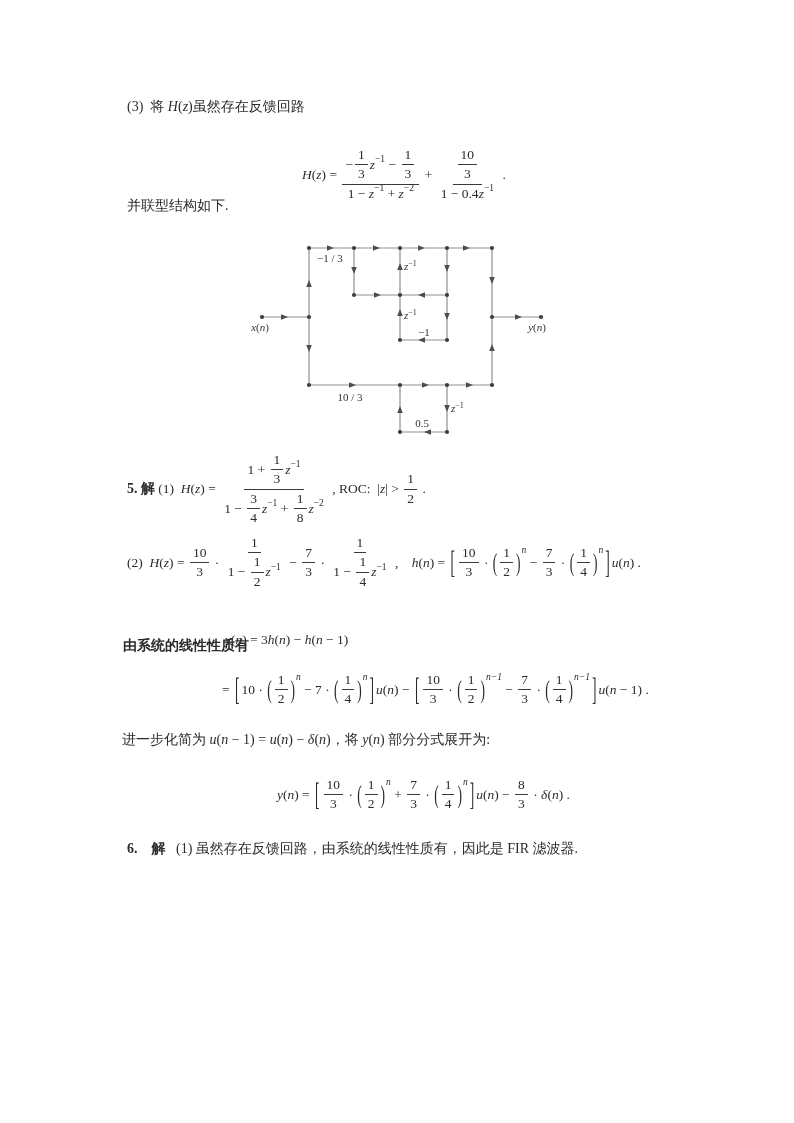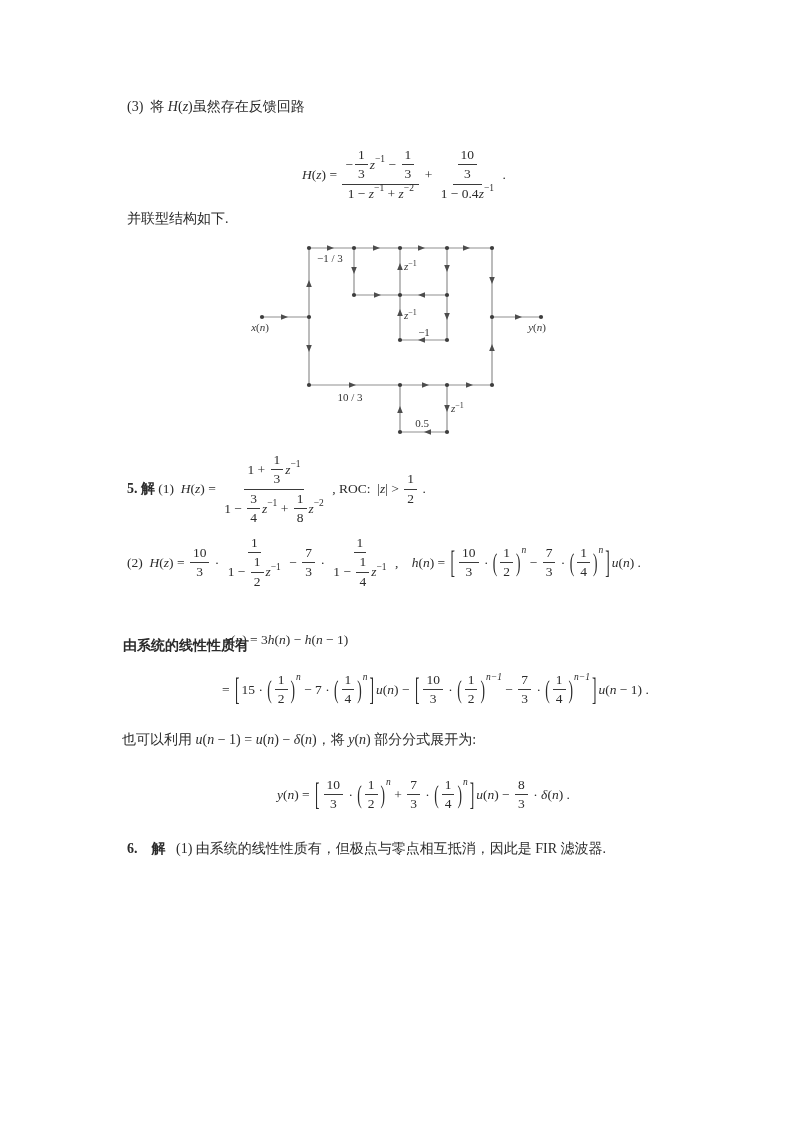--- a/index.html
+++ b/index.html
@@ -43,21 +43,21 @@
     <span class="mi">H</span>
     <span class="mn">(</span>
     <span class="mi">z</span>
     <span class="mn">) = </span>
     <span class="mfrac"><span class="mnum"><span class="mn">−</span><span class="mfrac"><span class="mnum"><span class="mn">1</span></span><span class="mden"><span class="mn">3</span></span></span><span class="mi">z</span><span class="msup">−1</span><span class="mn"> − </span><span class="mfrac"><span class="mnum"><span class="mn">1</span></span><span class="mden"><span class="mn">3</span></span></span></span><span class="mden"><span class="mn">1 − </span><span class="mi">z</span><span class="msup">−1</span><span class="mn"> + </span><span class="mi">z</span><span class="msup">−2</span></span></span>
     <span class="mn"> + </span>
     <span class="mfrac"><span class="mnum"><span class="mfrac"><span class="mnum"><span class="mn">10</span></span><span class="mden"><span class="mn">3</span></span></span></span><span class="mden"><span class="mn">1 − 0.4</span><span class="mi">z</span><span class="msup">−1</span></span></span>
     <span class="mn"> .</span>
   </div>
 
-<div class="math para-size" style="left:127px;top:210px;text-align:right;">并联型结构如下.</div>
+<div class="math para-size" style="left:127px;top:197px;text-align:right;">并联型结构如下.</div>
 
 <svg class="flow-graph" width="320" height="210" viewBox="240 236 320 210">
     <line x1="262" y1="317" x2="309" y2="317" stroke="#8f8f8f" stroke-width="1.2"></line>
     <line x1="309" y1="248" x2="309" y2="385" stroke="#8f8f8f" stroke-width="1.2"></line>
     <line x1="309" y1="248" x2="492" y2="248" stroke="#8f8f8f" stroke-width="1.2"></line>
     <line x1="354" y1="248" x2="354" y2="295" stroke="#8f8f8f" stroke-width="1.2"></line>
     <line x1="354" y1="295" x2="447" y2="295" stroke="#8f8f8f" stroke-width="1.2"></line>
     <line x1="400" y1="248" x2="400" y2="340" stroke="#8f8f8f" stroke-width="1.2"></line>
     <line x1="447" y1="248" x2="447" y2="340" stroke="#8f8f8f" stroke-width="1.2"></line>
     <line x1="400" y1="340" x2="447" y2="340" stroke="#8f8f8f" stroke-width="1.2"></line>
@@ -191,21 +191,21 @@
     <span class="mn">) − </span>
     <span class="mi">h</span>
     <span class="mn">(</span>
     <span class="mi">n</span>
     <span class="mn"> − 1)</span>
   </div>
 
 <div class="math" style="left:222px;top:672px;">
     <span class="mn">= </span>
     <span class="mb mbs3">[</span>
-    <span class="mn">15 · </span>
+    <span class="mn">10 · </span>
     <span class="mb mbs2">(</span>
     <span class="mfrac"><span class="mnum"><span class="mn">1</span></span><span class="mden"><span class="mn">2</span></span></span>
     <span class="mb mbs2">)</span>
     <span class="msup mit sup-hi">n</span>
     <span class="mn"> − 7 · </span>
     <span class="mb mbs2">(</span>
     <span class="mfrac"><span class="mnum"><span class="mn">1</span></span><span class="mden"><span class="mn">4</span></span></span>
     <span class="mb mbs2">)</span>
     <span class="msup mit sup-hi">n</span>
     <span class="mb mbs3">]</span>
@@ -228,21 +228,21 @@
     <span class="mb mbs2">)</span>
     <span class="msup mit sup-hi">n−1</span>
     <span class="mb mbs3">]</span>
     <span class="mi">u</span>
     <span class="mn">(</span>
     <span class="mi">n</span>
     <span class="mn"> − 1) .</span>
   </div>
 
 <div class="math para-size" style="left:122px;top:731px;">
-    <span class="mcn">也可以利用 </span>
+    <span class="mcn">进一步化简为 </span>
     <span class="mi">u</span>
     <span class="mn">(</span>
     <span class="mi">n</span>
     <span class="mn"> − 1) = </span>
     <span class="mi">u</span>
     <span class="mn">(</span>
     <span class="mi">n</span>
     <span class="mn">) − </span>
     <span class="mi">δ</span>
     <span class="mn">(</span>
@@ -286,14 +286,14 @@
     <span class="mn">(</span>
     <span class="mi">n</span>
     <span class="mn">) .</span>
   </div>
 
 <div class="math para-size" style="left:127px;top:840px;">
     <span class="mbd">6.</span>
     <span class="mn">    </span>
     <span class="mbd">解</span>
     <span class="mn">   (1) </span>
-    <span class="mcn">由系统的线性性质有，但极点与零点相互抵消，因此是 FIR 滤波器.</span>
+    <span class="mcn">虽然存在反馈回路，由系统的线性性质有，因此是 FIR 滤波器.</span>
   </div>
 
 </body></html>

